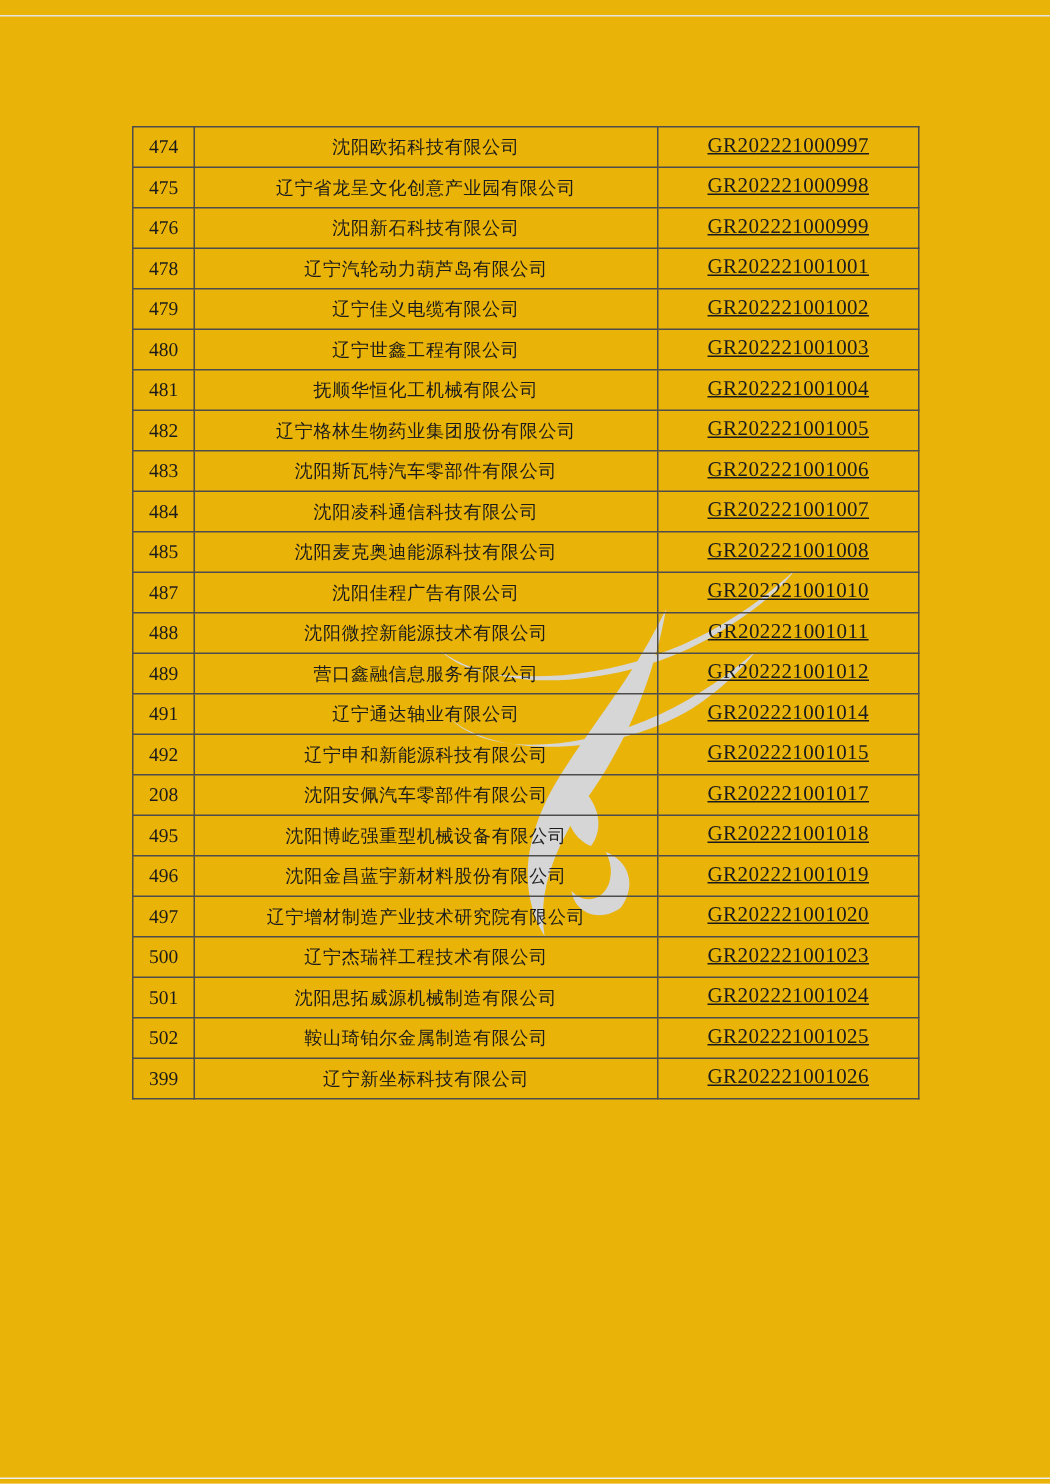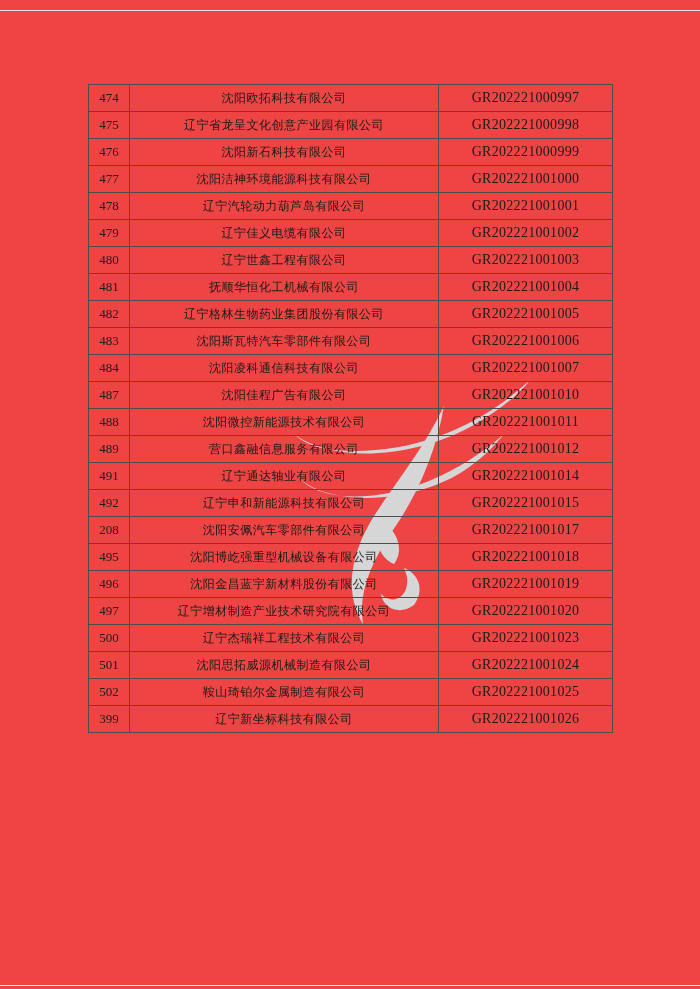--- a/index.html
+++ b/index.html
@@ -10,21 +10,21 @@
   body {
     width: 700px;
     height: 989px;
     position: relative;
     font-family: "Liberation Serif", "DejaVu Serif", serif;
     overflow: hidden;
   }
   .page {
     position: absolute;
     inset: 0;
-    background: #ef4444;
+    background: #eab308;
     overflow: hidden;
   }
   .edge-top {
     position: absolute;
     top: 10px; left: 0;
     width: 100%; height: 1px;
     background: #e3e3e3;
   }
   .edge-bottom {
     position: absolute;
@@ -58,21 +58,21 @@
     color: #1b1b1b;
     background: transparent;
     overflow: hidden;
     white-space: nowrap;
   }
   col.col-num  { width: 41px; }
   col.col-name { width: 309px; }
   col.col-code { width: 174px; }
   .c-num  { font-size: 13px; }
   .c-name { font-size: 12px; letter-spacing: 0.5px; }
-  .c-code { font-size: 14px; letter-spacing: 0.3px; }
+  .c-code { font-size: 14px; letter-spacing: 0.3px; text-decoration: underline; }
 </style>
 </head>
 <body>
 
 <div class="page">
 
   <div class="edge-top"></div>
 
   <svg class="watermark" viewBox="0 0 240 252" xmlns="http://www.w3.org/2000/svg" aria-hidden="true">
     <g fill="#d6d6d6">
@@ -102,25 +102,20 @@
     <td class="c-name">辽宁省龙呈文化创意产业园有限公司</td>
     <td class="c-code">GR202221000998</td>
   </tr>
 
   <tr>
     <td class="c-num">476</td>
     <td class="c-name">沈阳新石科技有限公司</td>
     <td class="c-code">GR202221000999</td>
   </tr>
 
-  <tr>
-    <td class="c-num">477</td>
-    <td class="c-name">沈阳洁神环境能源科技有限公司</td>
-    <td class="c-code">GR202221001000</td>
-  </tr>
 
   <tr>
     <td class="c-num">478</td>
     <td class="c-name">辽宁汽轮动力葫芦岛有限公司</td>
     <td class="c-code">GR202221001001</td>
   </tr>
 
   <tr>
     <td class="c-num">479</td>
     <td class="c-name">辽宁佳义电缆有限公司</td>
@@ -150,20 +145,25 @@
     <td class="c-name">沈阳斯瓦特汽车零部件有限公司</td>
     <td class="c-code">GR202221001006</td>
   </tr>
 
   <tr>
     <td class="c-num">484</td>
     <td class="c-name">沈阳凌科通信科技有限公司</td>
     <td class="c-code">GR202221001007</td>
   </tr>
 
+  <tr>
+    <td class="c-num">485</td>
+    <td class="c-name">沈阳麦克奥迪能源科技有限公司</td>
+    <td class="c-code">GR202221001008</td>
+  </tr>
 
 
   <tr>
     <td class="c-num">487</td>
     <td class="c-name">沈阳佳程广告有限公司</td>
     <td class="c-code">GR202221001010</td>
   </tr>
 
   <tr>
     <td class="c-num">488</td>

